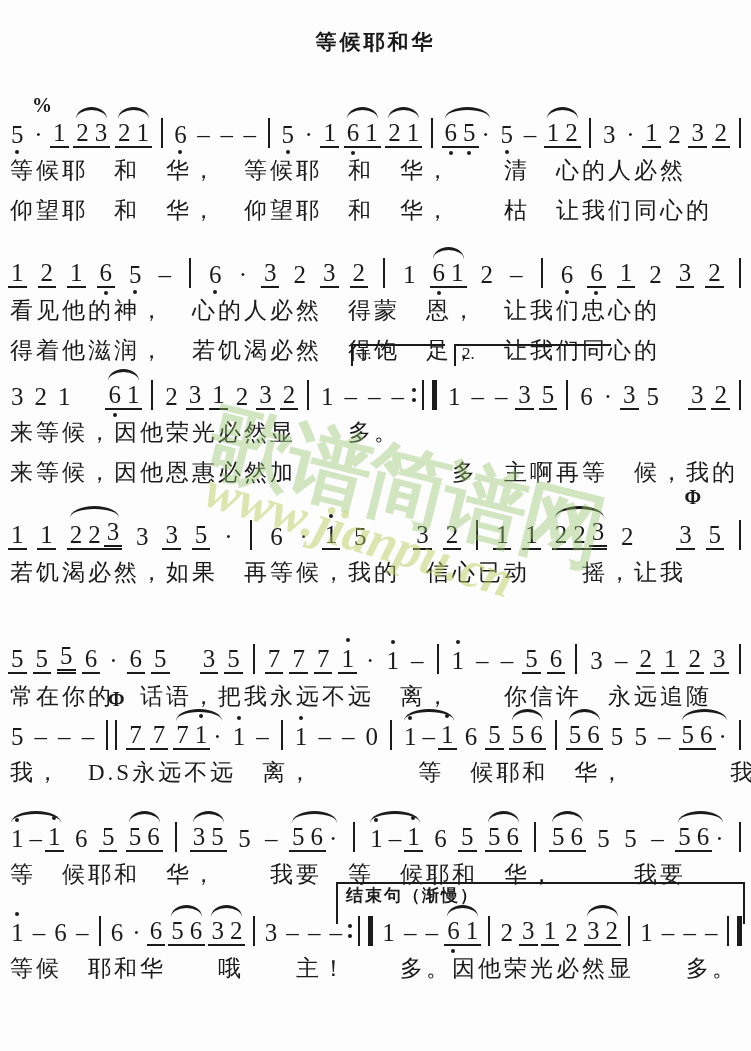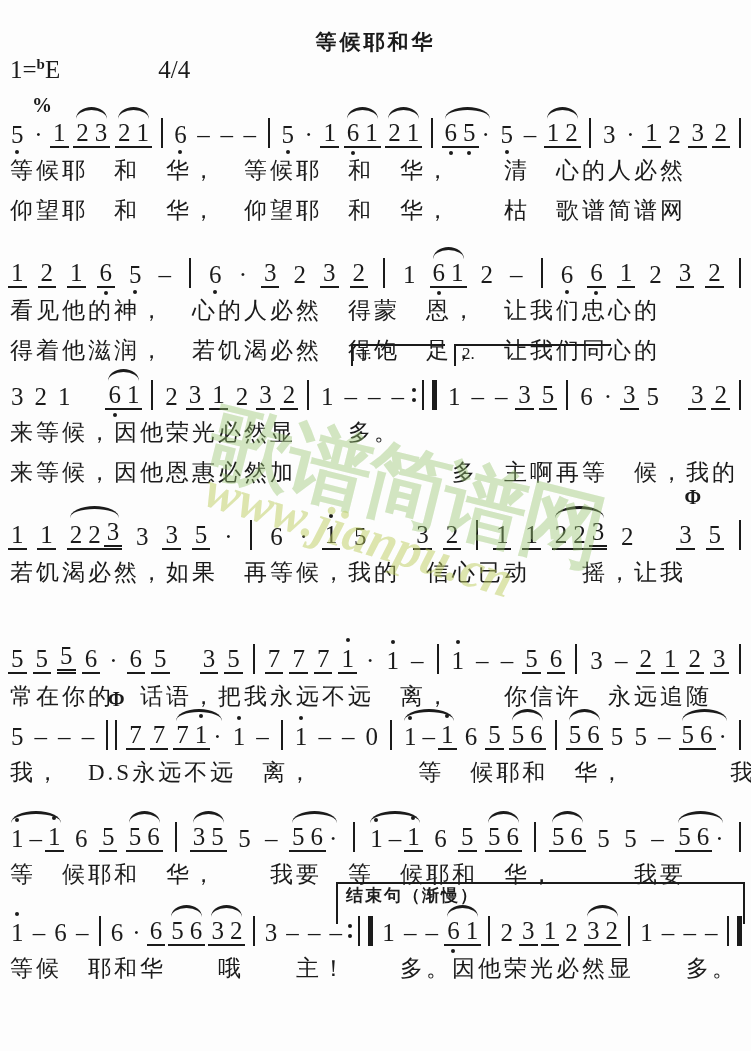--- a/index.html
+++ b/index.html
@@ -51,24 +51,20 @@
          color:rgba(150,195,110,0.42);transform:rotate(14deg);white-space:nowrap;}
   .wm-url{left:200px;top:505px;font-size:52px;font-style:italic;font-weight:bold;
           color:rgba(190,205,95,0.5);transform:rotate(17deg);white-space:nowrap;}
 </style>
 </head>
 <body>
 
 <div id="page">
   <h1 class="title">等候耶和华</h1>
 
-  <div class="meta">
-    <span class="keysig"><span>1=</span><sup>b</sup><span>E</span></span>
-    <span class="timesig">4/4</span>
-  </div>
 
   <div id="score">
       <section class="system" style="top: 98px;">
         <div class="notes">
           <span class="tk lo">5</span>
           <span class="tk">·</span>
           <span class="tk u1">1</span>
           <span class="slurg">
             <span class="tk u1">2</span>
             <span class="tk u1">3</span>
@@ -110,21 +106,21 @@
           <span class="tk">3</span>
           <span class="tk">·</span>
           <span class="tk u1">1</span>
           <span class="tk">2</span>
           <span class="tk u1">3</span>
           <span class="tk u1">2</span>
           <span class="bar"></span>
           <div class="segno" style="left: 24px; top: -4px;"><span>%</span></div>
         </div>
         <div class="lyric">等候耶　和　华，　等候耶　和　华，　　清　心的人必然</div>
-        <div class="lyric">仰望耶　和　华，　仰望耶　和　华，　　枯　歌谱简谱网</div>
+        <div class="lyric">仰望耶　和　华，　仰望耶　和　华，　　枯　让我们同心的</div>
       </section>
       <section class="system" style="top: 238px;">
         <div class="notes">
           <span class="tk u1">1</span>
           <span class="tk u1">2</span>
           <span class="tk u1">1</span>
           <span class="tk u1 lo">6</span>
           <span class="tk lo">5</span>
           <span class="tk">–</span>
           <span class="bar"></span>

